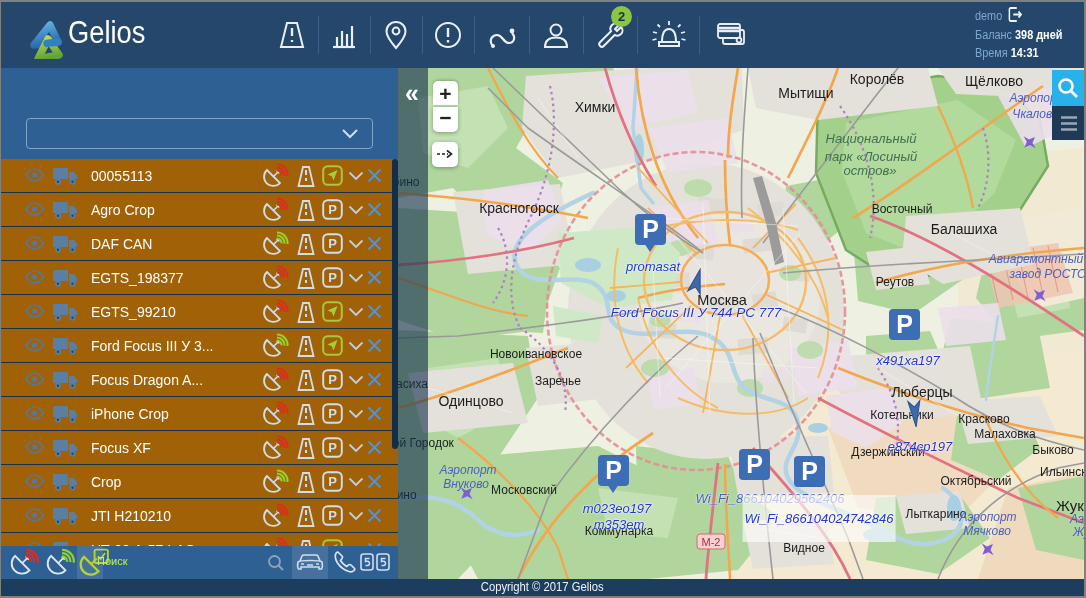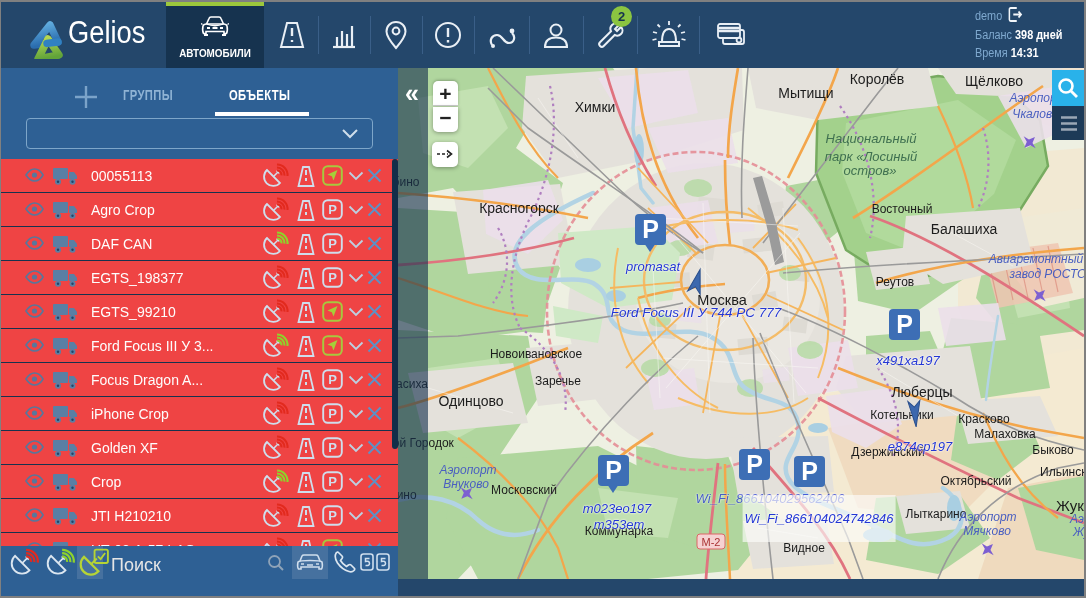--- a/index.html
+++ b/index.html
@@ -18,33 +18,33 @@
   #userinfo b { color:#fff; font-weight:bold; }
   
   #sidebar { position:absolute; left:0; top:66px; width:397px; height:528px; background:#2e6094; }
   #tabbar { position:absolute; left:0; top:0; width:397px; height:49px; }
   #tabbar .plus { position:absolute; left:72px; top:16px; width:26px; height:26px; }
   .stab { position:absolute; top:19px; font-size:14px; font-weight:bold; letter-spacing:0.5px; color:#8fb3d4; transform:scaleX(0.8); transform-origin:left top; }
   .stab.active { color:#fff; }
   #tabline { position:absolute; left:214px; top:44px; width:94px; height:4px; background:#fff; }
   #selwrap { position:absolute; left:25px; top:50px; width:347px; height:31px; border:1px solid #7ea6c9; border-radius:4px; }
   #rows { position:absolute; left:0; top:91px; width:397px; height:387px; overflow:hidden; background:#214569; }
-  .row { position:relative; width:397px; height:34px; background:#ef4444; border-bottom:1px solid #17324e; }
+  .row { position:relative; width:397px; height:34px; background:#a16207; border-bottom:1px solid #17324e; }
   .row .eye { position:absolute; left:24px; top:9px; }
   .row .truck { position:absolute; left:51px; top:7px; }
   .row .nm { position:absolute; left:90px; top:9px; font-size:14px; color:#fdfdfd; }
   .row .ic { position:absolute; top:6px; }
   
   #sbar { position:absolute; left:391px; top:91px; width:6px; height:387px; background:transparent; }
   #sbar .thumb { position:absolute; left:0; top:0; width:6px; height:290px; background:#132e49; border-radius:3px; }
   
   #fbar { position:absolute; left:0; top:478px; width:397px; height:32px; background:#2e6094; }
   #fbar .selbox { position:absolute; left:76px; top:0; width:26px; height:33px; background:#46719f; }
   #fbar .carbox { position:absolute; left:291px; top:0; width:36px; height:33px; background:#46719f; }
-  #fbar .ph { position:absolute; left:110px; top:9px; font-size:18px; color:#e5e5e5; }
+  #fbar .ph { position:absolute; left:96px; top:9px; font-size:11px; color:#bef264; }
   
   #footer { position:absolute; left:0; top:577px; width:1083px; height:17px; background:#1d3d5f; color:#eef3f8; font-size:12.5px; text-align:center; line-height:16px; }
   
   #map { position:absolute; left:397px; top:66px; width:686px; height:511px; background:#eef0e6; overflow:hidden; }
   #mapoverlay { position:absolute; left:0; top:0; width:30px; height:511px; background:rgba(24,50,79,0.63); }
   .mapbtn { position:absolute; background:#fff; border-radius:5px; color:#222; text-align:center; font-weight:bold; box-shadow:0 1px 4px rgba(0,0,0,0.35); }
   #btn-collapse { position:absolute; left:7px; top:11px; color:#fff; font-size:25px; font-weight:bold; letter-spacing:-2px; }
   #srchbtn { position:absolute; left:654px; top:2px; width:32px; height:36px; background:#29b2ea; }
   #menubtn { position:absolute; left:654px; top:38px; width:32px; height:34px; background:#1d3a57; }
   .bluelabel { position:absolute; color:#2336d4; font-size:13px; white-space:nowrap; transform:translateX(-50%); text-shadow:0 0 2px rgba(255,255,255,0.9), 0 0 2px rgba(255,255,255,0.9);font-style:italic; }
@@ -66,33 +66,20 @@
         <linearGradient id="lgg" x1="0" y1="0" x2="0.2" y2="1">
           <stop offset="0" stop-color="#b5d854"></stop>
               <stop offset="1" stop-color="#61a339"></stop>
         </linearGradient>
       </defs>
       <path d="M26 14 L34 31 L10 34 Z" fill="none" stroke="url(#lgb)" stroke-width="7.5" stroke-linejoin="round"></path>
       <path d="M24 28 L35 44 L14 48 Z" fill="none" stroke="url(#lgg)" stroke-width="7.5" stroke-linejoin="round"></path>
       <path d="M34 31 L23 32.4" fill="none" stroke="#3181c2" stroke-width="7.5" stroke-linecap="round"></path>
     </svg>
     <div id="logotext">Gelios</div>
-    <div id="tab-auto">
-      <svg width="28" height="23" viewBox="0 0 28 23" style="margin-top:9px">
-        <g fill="none" stroke="#fff" stroke-width="1.6">
-          <path d="M5.5 9 L8 3.5 Q8.5 2 10 2 L18 2 Q19.5 2 20 3.5 L22.5 9"></path>
-          <path d="M2 11 Q1 16 2.5 18.5 L5 18.5 L5 16.5 L23 16.5 L23 18.5 L25.5 18.5 Q27 16 26 11 Q25.5 9.3 23 9 L5 9 Q2.5 9.3 2 11 Z"></path>
-          <path d="M5.5 9 Q14 12.5 22.5 9" stroke-width="1.3"></path>
-          <path d="M1.5 9.5 L0 8.5 M26.5 9.5 L28 8.5" stroke-width="1.3"></path>
-          <path d="M6 13 L9 13 M11.5 13 L16.5 13 M19 13 L22 13" stroke-width="2.2"></path>
-          <path d="M5 19 L5 21 M23 19 L23 21" stroke-width="4"></path>
-        </g>
-      </svg>
-      <div class="cap">АВТОМОБИЛИ</div>
-    </div>
     <div class="navdiv" style="left:317px"></div>
     <div class="navdiv" style="left:369px"></div>
     <div class="navdiv" style="left:421px"></div>
     <div class="navdiv" style="left:473px"></div>
     <div class="navdiv" style="left:528px"></div>
     <div class="navdiv" style="left:582px"></div>
     <div class="navdiv" style="left:636px"></div>
     <div class="navdiv" style="left:698px"></div>
 
     <div class="navico" style="left:276px;width:30px">
@@ -177,28 +164,20 @@
                 <path d="M10 1 L3 1 Q1.5 1 1.5 2.5 L1.5 12.5 Q1.5 14 3 14 L10 14"></path>
                 <path d="M6 7.5 L15 7.5 M12 4.5 L15 7.5 L12 10.5"></path>
               </g>
             </svg></div>
       <div>Баланс <b>398 дней</b></div>
       <div>Время <b>14:31</b></div>
     </div>
   </div>
 
   <div id="sidebar">
-    <div id="tabbar">
-      <svg class="plus" width="26" height="26" viewBox="0 0 26 26">
-            <path d="M13 2 L13 24 M2 13 L24 13" stroke="#7ba3c9" stroke-width="2.4"></path>
-          </svg>
-      <div class="stab" style="left:122px">ГРУППЫ</div>
-      <div class="stab active" style="left:228px">ОБЪЕКТЫ</div>
-      <div id="tabline"></div>
-    </div>
     <div id="selwrap">
       <svg width="16" height="10" viewBox="0 0 16 10" style="position:absolute;right:14px;top:10px">
             <path d="M1 1 L8 8 L15 1" fill="none" stroke="#cfdeeb" stroke-width="2"></path>
           </svg>
     </div>
     <div id="rows">
           <div class="row">
             <svg class="eye" width="19" height="14" viewBox="0 0 19 14">
               <path d="M1 7 C4 2.3 7 1 9.5 1 C12 1 15.5 2.3 18 7 C15.5 11.7 12 13 9.5 13 C7 13 4 11.7 1 7 Z" fill="none" stroke="#57779c" stroke-width="1.6"></path>
               <circle cx="9.5" cy="7" r="2.6" fill="#57779c"></circle>
@@ -542,21 +521,21 @@
             <svg class="truck" width="27" height="20" viewBox="0 0 27 20">
               <g fill="#5a7fa4">
                 <rect x="1" y="2" width="15" height="11" rx="1"></rect>
                 <path d="M17 6 L22 6 L25 10 L25 13 L17 13 Z"></path>
                 <circle cx="6" cy="15.7" r="3"></circle>
                 <circle cx="20.5" cy="15.7" r="3"></circle>
                 <circle cx="6" cy="15.7" r="1.2" fill="#214569"></circle>
                 <circle cx="20.5" cy="15.7" r="1.2" fill="#214569"></circle>
               </g>
             </svg>
-            <div class="nm">Golden XF</div>
+            <div class="nm">Focus XF</div>
             <svg class="ic" style="left:261px;top:3px" width="28" height="27" viewBox="0 0 28 27">
   <g fill="none">
                 <path d="M5 8 A 9.2 9.2 0 1 0 18 21 Z" stroke="#cfdeed" stroke-width="1.8"></path>
   <path d="M11.5 14.5 L16 10 M14.6 8.6 L17.4 11.4" stroke="#cfdeed" stroke-width="1.5"></path>
   <path d="M15 8.5 A 4.5 4.5 0 0 1 19.5 13.4" stroke="#e22a1e" stroke-width="2.1"></path>
   <path d="M15 5.5 A 7.5 7.5 0 0 1 22.5 13.7" stroke="#e22a1e" stroke-width="2.1"></path>
   <path d="M15 2.5 A 10.5 10.5 0 0 1 25.5 14" stroke="#e22a1e" stroke-width="2.1"></path>
               </g>
             </svg>
             <svg class="ic" style="left:295px" width="20" height="23" viewBox="0 0 20 23">
@@ -1055,14 +1034,15 @@
     <div class="bluelabel" style="left:298px;top:237px;font-size:13.5px">Ford Focus III У 744 РС 777</div>
     <div class="bluelabel" style="left:510px;top:285px">x491xa197</div>
     <div class="bluelabel" style="left:522px;top:371px">e874cp197</div>
     <div class="bluelabel" style="left:219px;top:433px">т023ео197</div>
     <div class="bluelabel" style="left:221px;top:449px">т353ет</div>
     <div class="bluelabel" style="left:372px;top:423px;opacity:0.75">Wi_Fi_866104029562406</div>
     
     <div class="bluelabel" style="left:421px;top:427px;background:rgba(252,252,250,0.65);padding:16px 2px">Wi_Fi_866104024742846</div>
   </div>
 
+  <div id="footer"><span style="display:inline-block;transform:scaleX(0.9)">Copyright © 2017 Gelios</span></div>
 </div>
 </div>
 
 </body></html>

